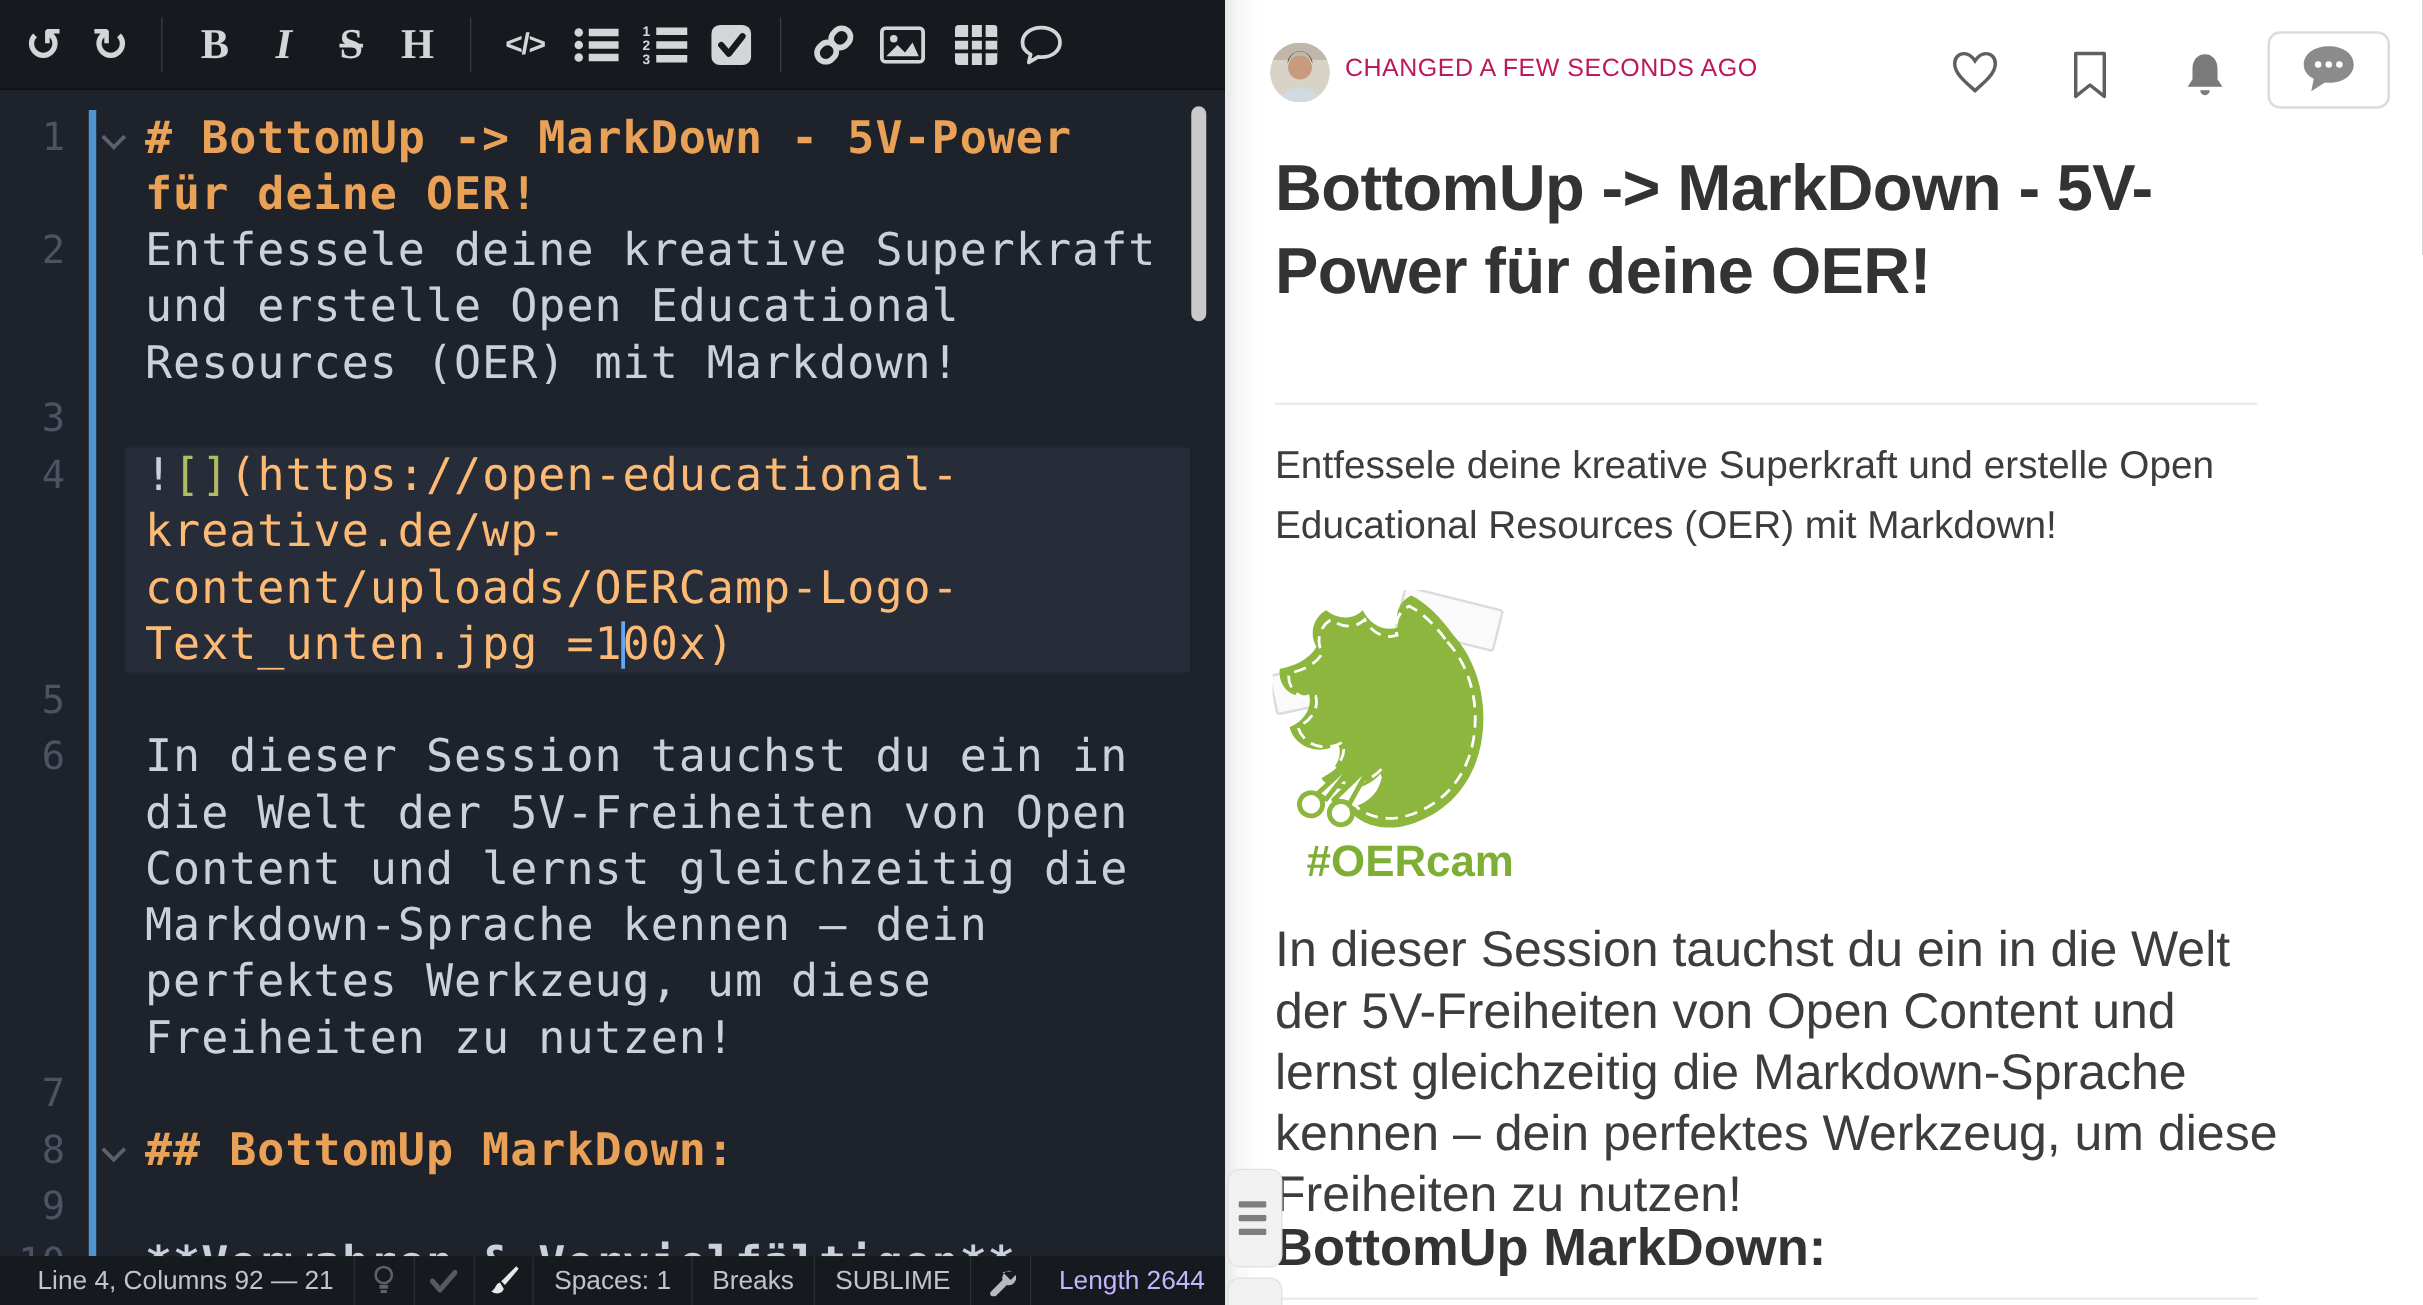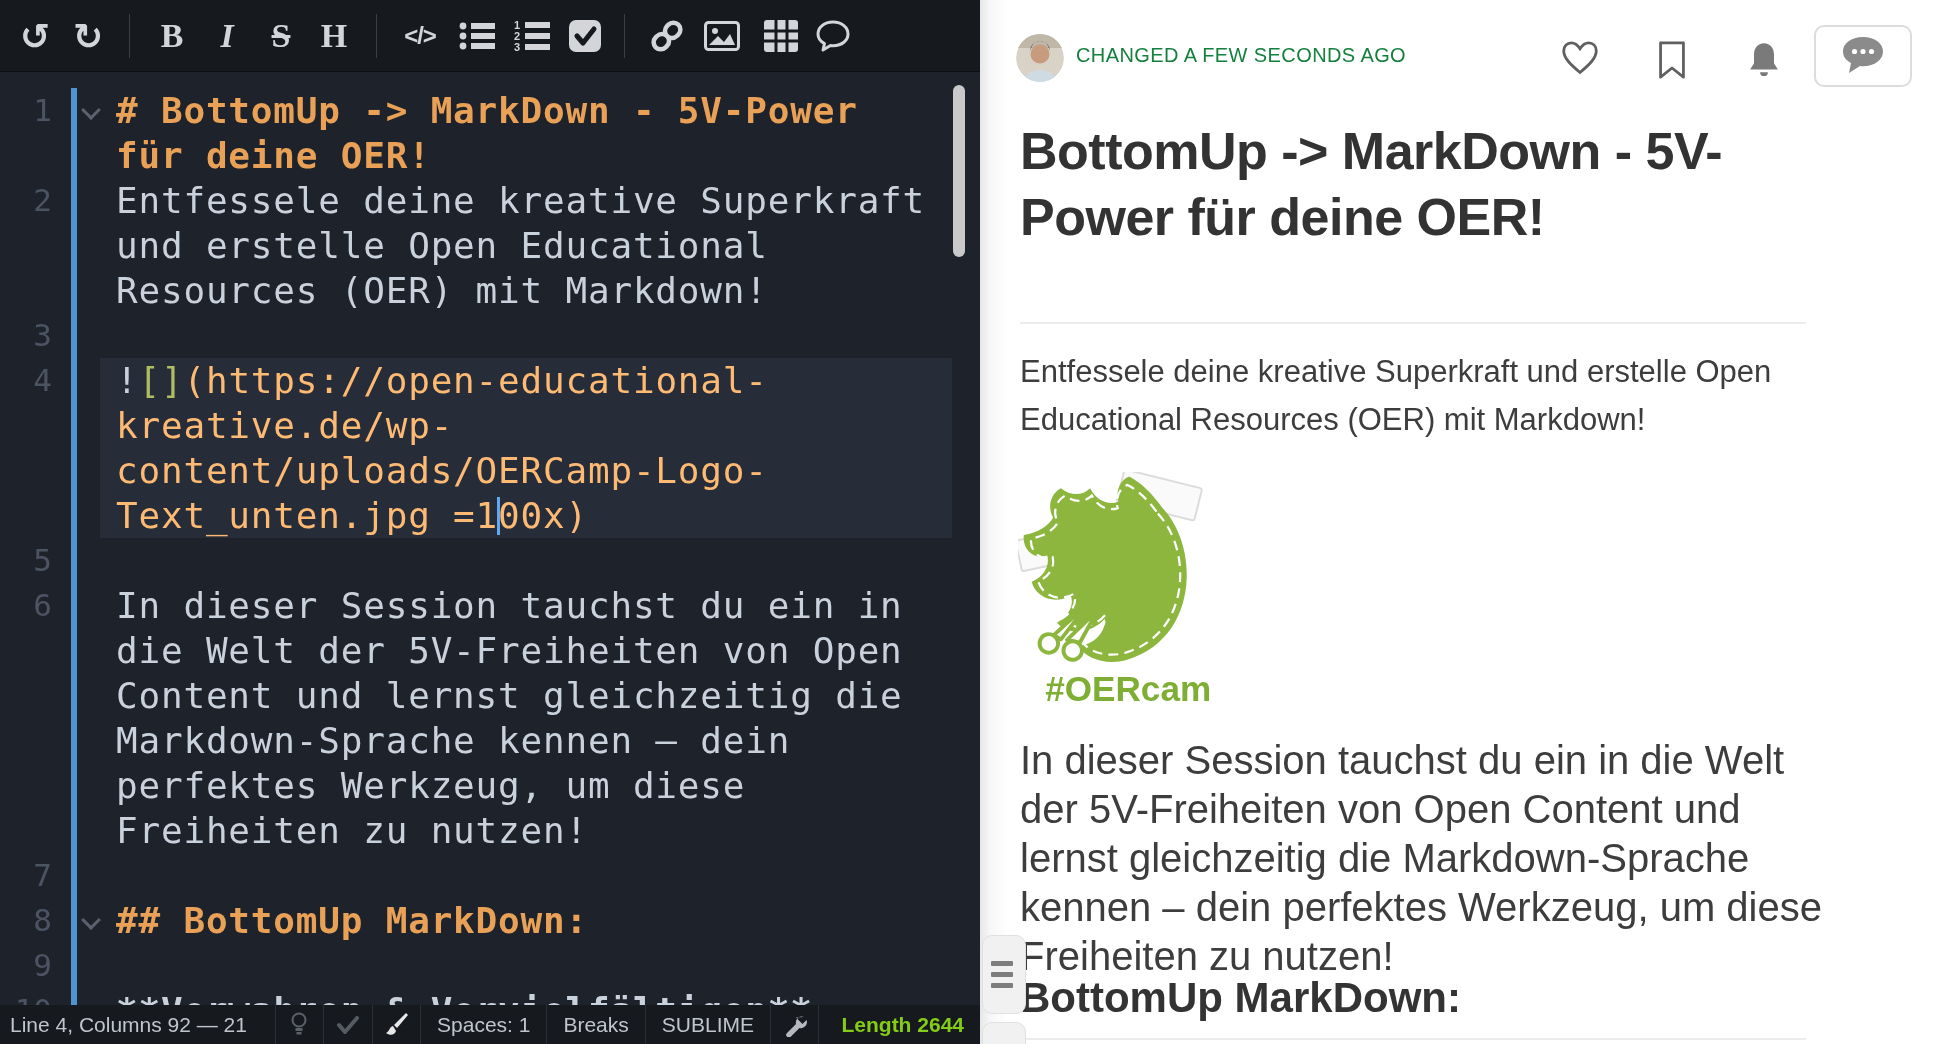--- a/index.html
+++ b/index.html
@@ -34,40 +34,40 @@
   .c-brk  { color:#b0bc61; }
   .c-bold { font-weight:bold; }
   .cursor-caret { position:absolute; left:497px; top:424px; width:3px; height:38px; background:#5fa8f5; }
   .scroll-thumb { position:absolute; left:953px; top:12px; width:12px; height:172px;
                   background:#c9c9c9; border-radius:6px; }
 
   .status-bar { position:absolute; left:0; bottom:0; width:980px; height:39px; background:#16191e;
                 z-index:4; display:flex; align-items:stretch; font-size:21px; color:#c0c4cb; }
   .sb-seg { display:flex; align-items:center; padding:0 16px; border-right:1px solid #2c3036;
             white-space:nowrap; cursor:pointer; }
-  .sb-pos { width:294px; padding-left:10px; }
+  .sb-pos { width:294px; padding-left:30px; }
   .sb-ico { width:52px; justify-content:center; padding:0; }
-  .sb-length { color:#84cc16; font-weight:bold; border-right:none; padding-left:22px; }
+  .sb-length { color:#c4b5fd; font-weight:normal; border-right:none; padding-left:22px; }
 
   
   .split-gutter { position:absolute; left:980px; top:0; width:28px; height:1044px;
                   background:linear-gradient(to right,#e6e6e6 0,#f7f7f7 35%,#ffffff 100%); }
   .split-handle { position:absolute; left:982px; top:935px; width:44px; height:79px; z-index:6;
                   background:#f1f1f1; border:1px solid #e0e0e0; border-radius:10px; cursor:col-resize;
                   display:flex; flex-direction:column; justify-content:center; gap:6px; padding-left:8px; }
   .split-handle .bar { width:22px; height:5px; background:#7d7d7d; border-radius:1px; }
   .split-handle2 { position:absolute; left:982px; top:1022px; width:44px; height:40px; z-index:6;
                    background:#f1f1f1; border:1px solid #e0e0e0; border-radius:10px 10px 0 0; cursor:col-resize; }
 
   
   .preview-pane { position:absolute; left:1008px; top:0; width:930px; height:1044px; background:#ffffff; }
   .pv-header { position:absolute; left:0; top:30px; width:930px; height:64px; }
   .avatar { position:absolute; left:8px; top:4px; width:48px; height:48px; border-radius:50%;
             overflow:hidden; cursor:pointer; }
-  .changed-label { position:absolute; left:68px; top:14px; font-size:20px; color:#15803d;
+  .changed-label { position:absolute; left:68px; top:14px; font-size:20px; color:#be185d;
                    letter-spacing:0.4px; font-weight:500; }
   .pv-ico { position:absolute; top:10px; cursor:pointer; }
   .pv-ico-heart { left:552px; } .pv-ico-bookmark { left:648px; } .pv-ico-bell { left:738px; }
   .comment-btn { position:absolute; left:806px; top:-5px; width:98px; height:62px; border:2px solid #dcdcdc;
                  border-radius:10px; background:#fff; display:flex; align-items:center; justify-content:center;
                  cursor:pointer; }
 
   .pv-h1 { position:absolute; left:12px; top:118px; width:760px; font-size:52px; line-height:66px;
            font-weight:bold; color:#333; letter-spacing:-0.5px; }
   .pv-hr1 { position:absolute; left:12px; top:322px; width:786px; height:2px; background:#ececec; }

